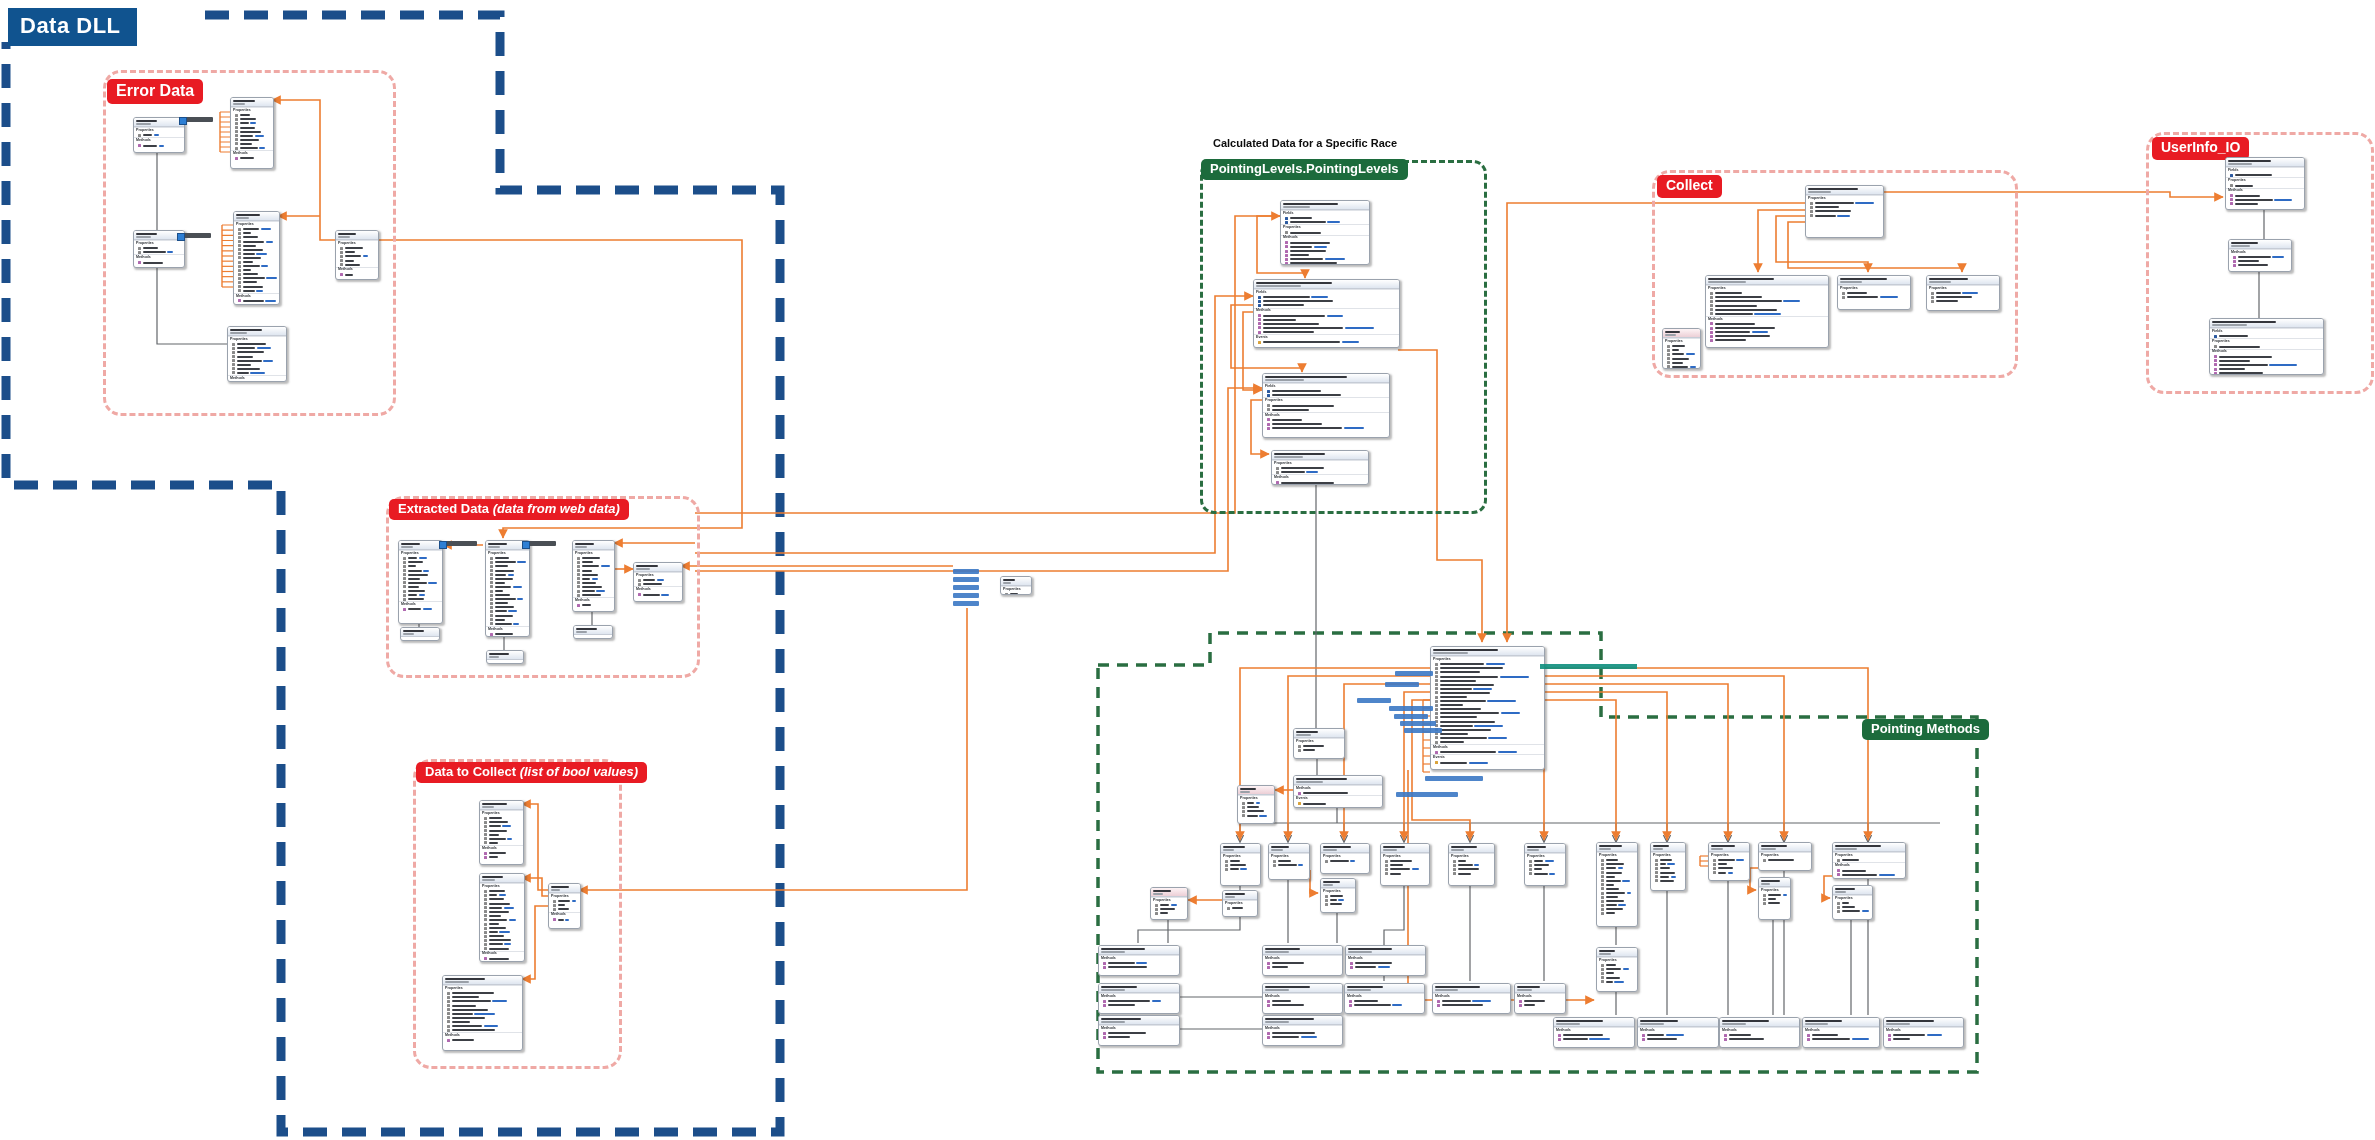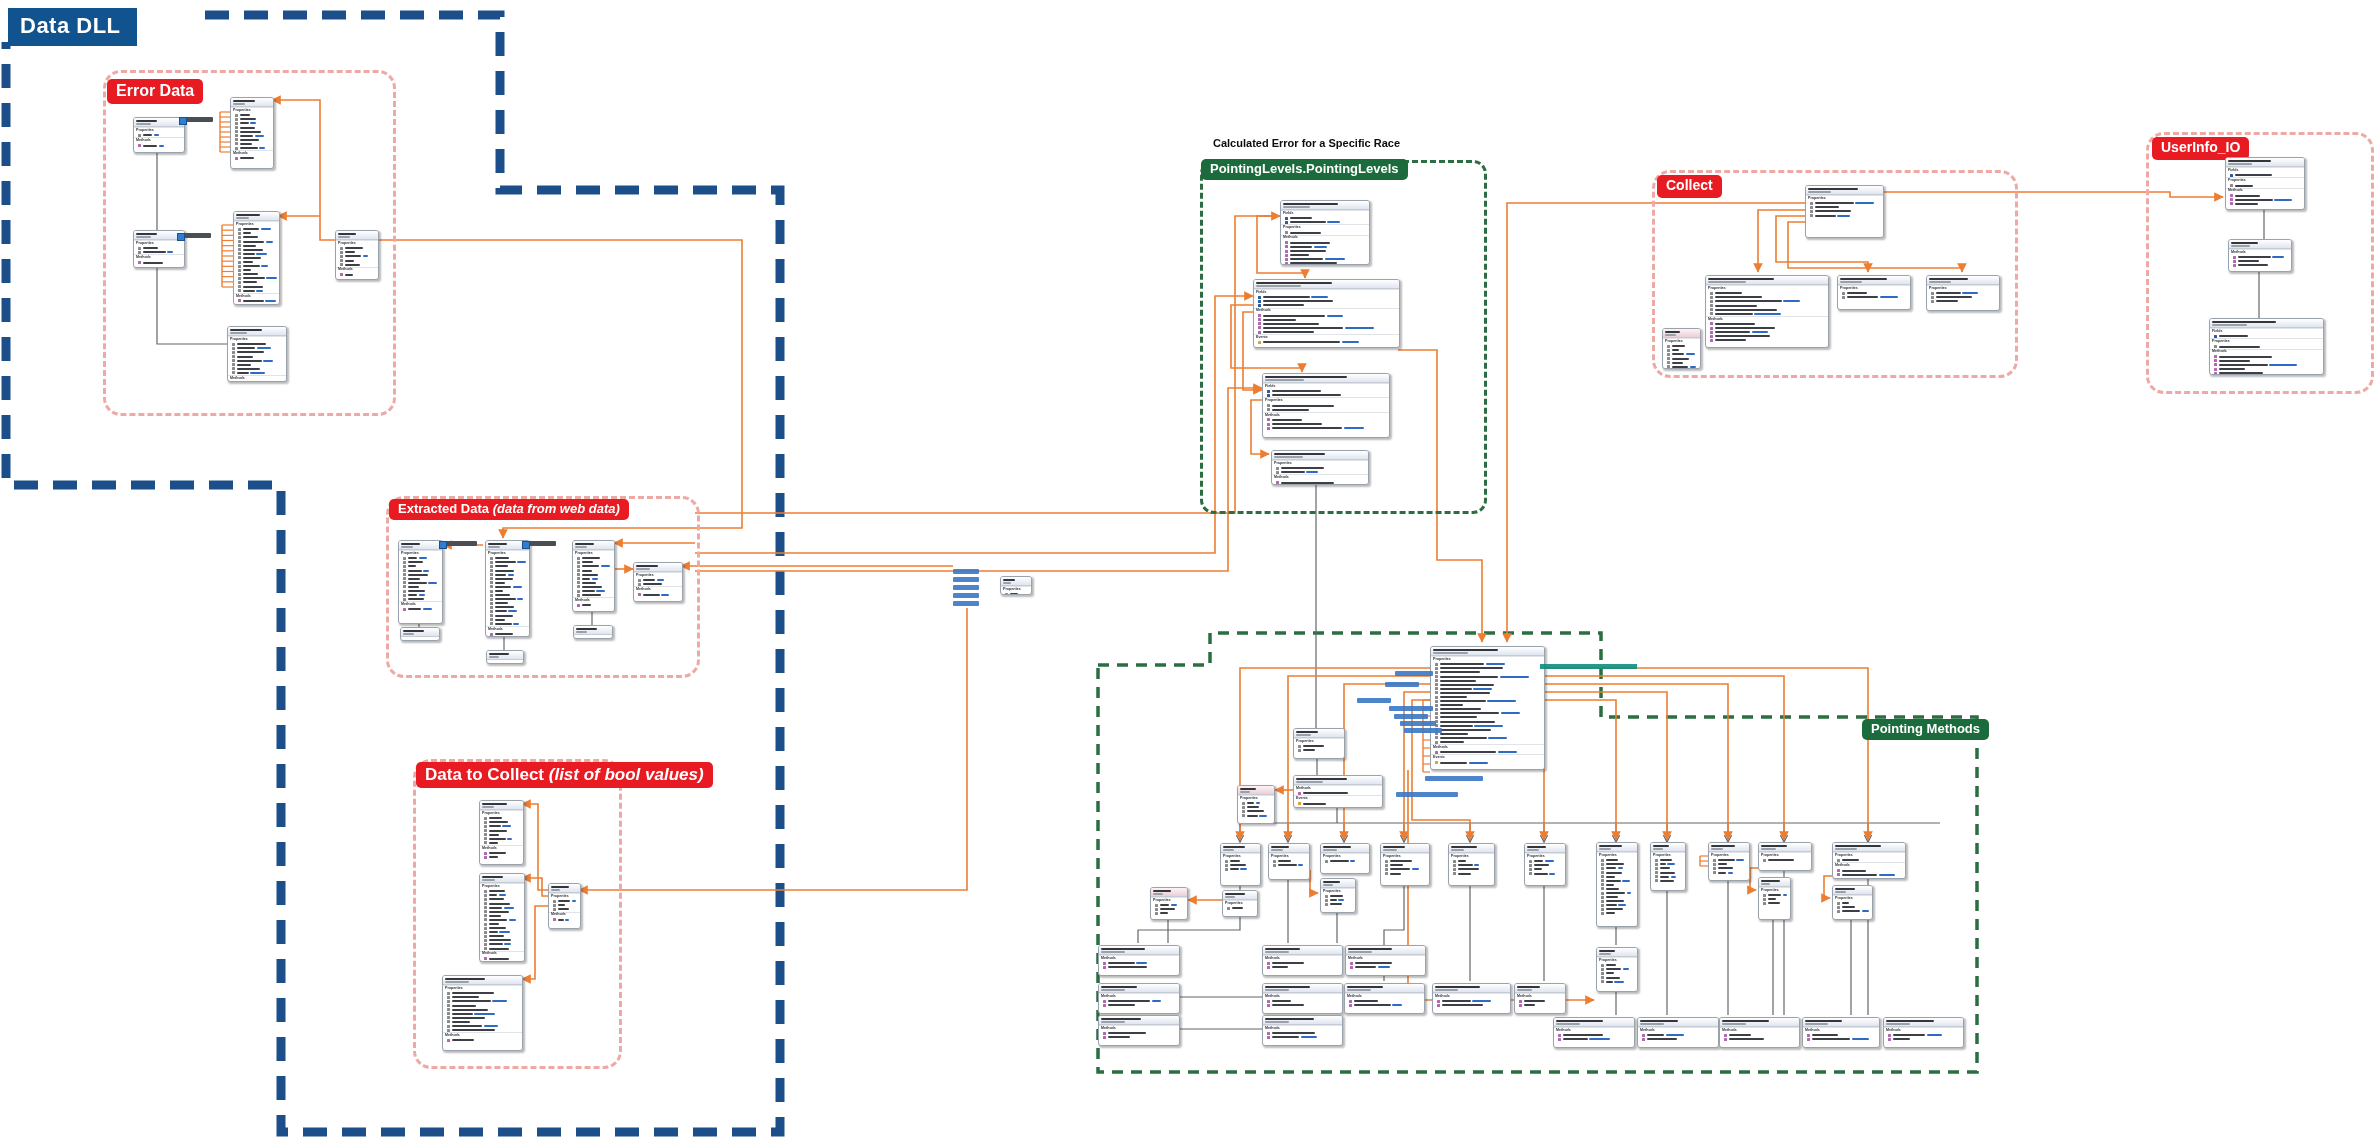--- a/index.html
+++ b/index.html
@@ -1,17 +1,17 @@
 <!DOCTYPE html>
 <html><head>
 <meta charset="utf-8">
 <style>
   html,body{margin:0;padding:0;background:#fff;}
   #canvas{position:relative;width:2375px;height:1140px;background:#fff;overflow:hidden;
-    font-family:"Liberation Sans",sans-serif;}
+    font-family:"Liberation Sans",sans-serif;border-radius:15px;}
   #wires{position:absolute;left:0;top:0;width:2375px;height:1140px;}
   .app-title{position:absolute;left:8px;top:8px;background:#10538f;color:#fff;
     font-size:22px;font-weight:600;padding:5px 16px 7px 12px;letter-spacing:.5px;}
   .group{position:absolute;border-radius:18px;}
   .group.red{border:3px dashed #efa9a5;}
   .group.green{border:3px dashed #2a6e41;border-radius:14px;}
   .chip{position:absolute;color:#fff;font-weight:700;border-radius:5px;white-space:nowrap;
     padding:2px 9px 3px 9px;line-height:1.25;}
   .chip.red{background:#e81b23;}
   .chip.green{background:#1c6b3c;}
@@ -170,23 +170,23 @@
       <polyline points="1700,861 1708,861" fill="none" stroke="#ed7d31" stroke-width="1.2"></polyline>
       <polyline points="1700,866 1708,866" fill="none" stroke="#ed7d31" stroke-width="1.2"></polyline>
     </svg>
   <div class="app-title">Data DLL</div>
   <div id="layers">
       <div class="group red" style="left: 103px; top: 70px; width: 287px; height: 340px;"></div>
       <div class="chip red" style="left: 107px; top: 79px; font-size: 16px;"><span>Error Data</span></div>
       <div class="group red" style="left: 386px; top: 496px; width: 308px; height: 176px;"></div>
       <div class="chip red" style="left: 389px; top: 499px; font-size: 13px;"><span>Extracted Data</span><span class="sub"> (data from web data)</span></div>
       <div class="group red" style="left: 413px; top: 759px; width: 203px; height: 304px;"></div>
-      <div class="chip red" style="left: 416px; top: 762px; font-size: 17px;"><span>Data to Collect</span><span class="sub"> (list of bool values)</span></div>
+      <div class="chip red" style="left: 416px; top: 762px; font-size: 13px;"><span>Data to Collect</span><span class="sub"> (list of bool values)</span></div>
       <div class="group green" style="left: 1200px; top: 160px; width: 281px; height: 348px;"></div>
-      <div class="title-above" style="left: 1213px; top: 137px;">Calculated Error for a Specific Race</div>
+      <div class="title-above" style="left: 1213px; top: 137px;">Calculated Data for a Specific Race</div>
       <div class="chip green" style="left: 1201px; top: 159px; font-size: 13px;"><span>PointingLevels.PointingLevels</span></div>
       <div class="group red" style="left: 1652px; top: 170px; width: 360px; height: 202px;"></div>
       <div class="chip red" style="left: 1657px; top: 175px; font-size: 14px;"><span>Collect</span></div>
       <div class="group red" style="left: 2146px; top: 132px; width: 222px; height: 256px;"></div>
       <div class="chip red" style="left: 2152px; top: 137px; font-size: 14px;"><span>UserInfo_IO</span></div>
       <div class="chip green" style="left: 1862px; top: 719px; font-size: 13px;"><span>Pointing Methods</span></div>
       <div class="cbox" style="left: 133px; top: 117px; width: 50px; height: 34px;">
         <div class="hd">
           <div class="nbar" style="width: 45%;"></div>
           <div class="kbar"></div>

